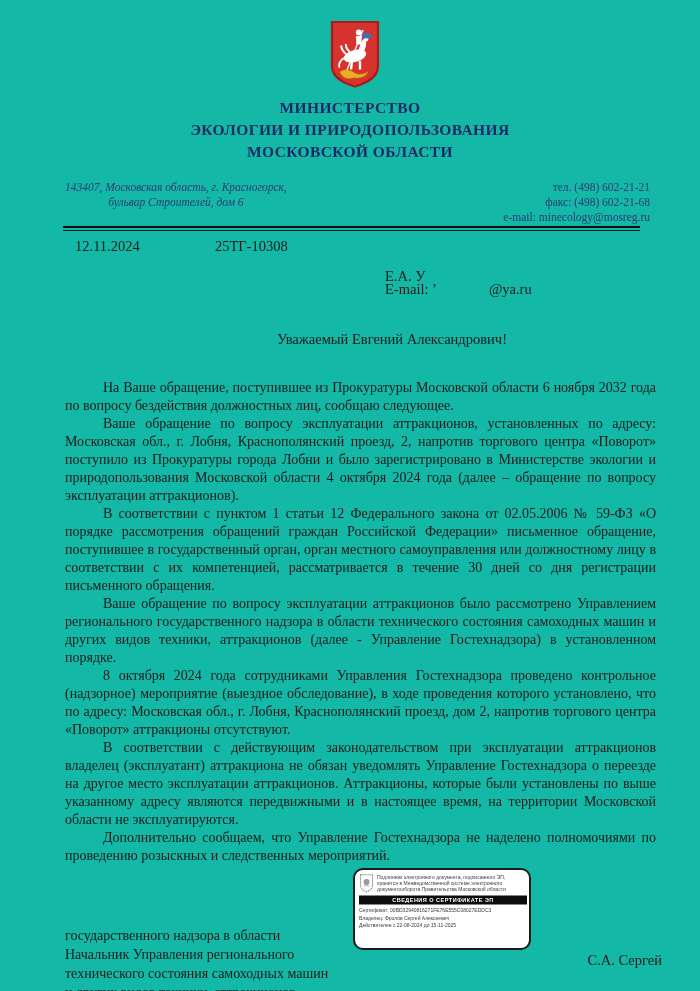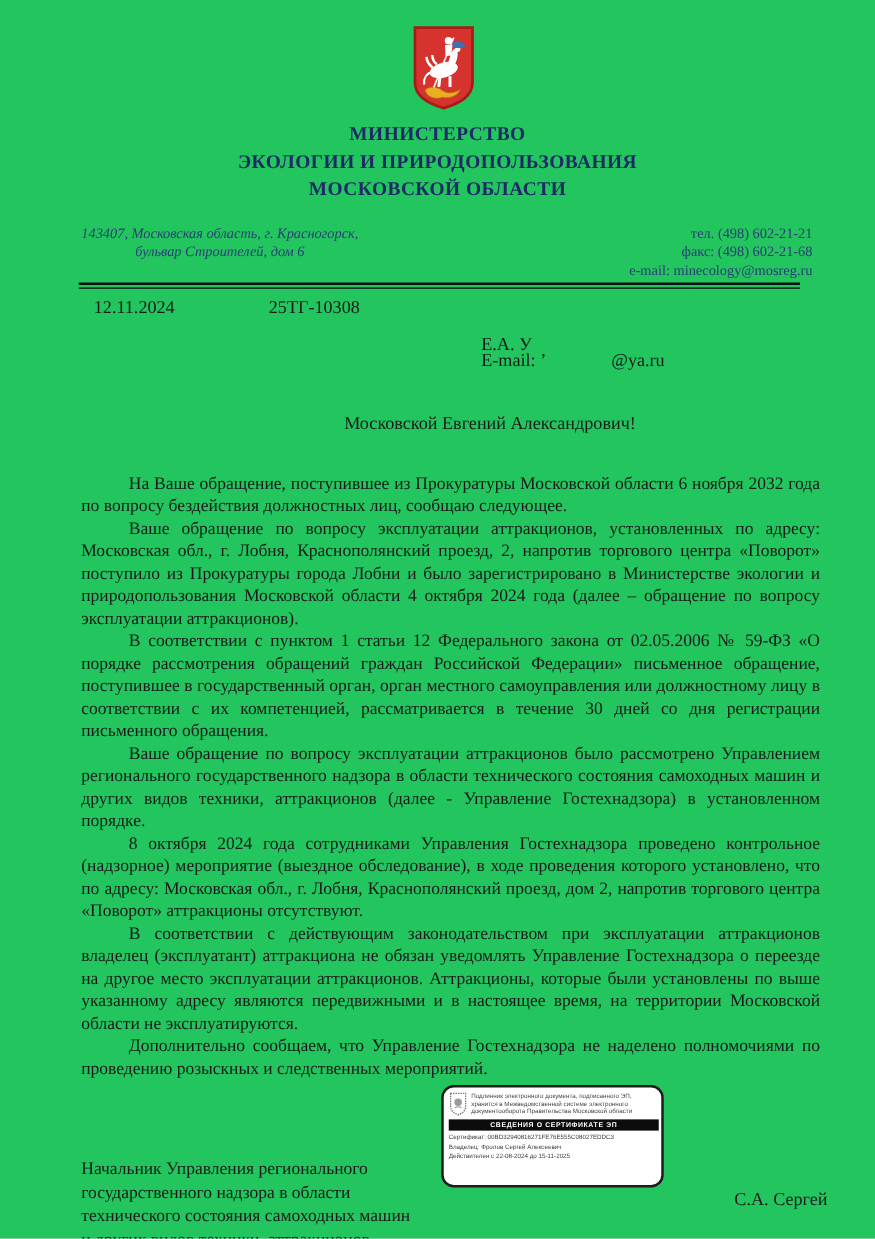--- a/index.html
+++ b/index.html
@@ -1,17 +1,17 @@
 <!DOCTYPE html>
 <html lang="ru"><head>
 <meta charset="utf-8">
 <style>
   html,body{margin:0;padding:0;background:#e9e9e9;}
   .page{
-    position:relative;width:700px;height:991px;background:#22c55e;
+    position:relative;width:700px;height:991px;background:#14b8a6;
     margin:0 auto;overflow:hidden;
     font-family:"Liberation Serif","DejaVu Serif",serif;color:#1a1a1a;
   }
   
   .coat{position:absolute;left:330px;top:18px;width:50px;height:72px;}
   .ministry-title{
     position:absolute;left:0;top:97px;width:700px;text-align:center;
     font-weight:bold;font-size:15.5px;line-height:22px;color:#1d2a66;
     letter-spacing:.4px;
   }
@@ -101,35 +101,35 @@
 
   <div class="rule"></div>
 
   <div class="ref-date">12.11.2024</div>
   <div class="ref-num">25ТГ-10308</div>
   <div class="recipient">Е.А. У</div>
   <div class="email-line">
     <span>E-mail: ’</span><span class="email-gap"></span><span>@ya.ru</span>
   </div>
 
-  <div class="salutation">Московской Евгений Александрович!</div>
+  <div class="salutation">Уважаемый Евгений Александрович!</div>
 
   <div class="body-text">
     <p>На Ваше обращение, поступившее из Прокуратуры Московской области 6 ноября 2032 года по вопросу бездействия должностных лиц, сообщаю следующее.</p>
     <p>Ваше обращение по вопросу эксплуатации аттракционов, установленных по адресу: Московская обл., г. Лобня, Краснополянский проезд, 2, напротив торгового центра «Поворот» поступило из Прокуратуры города Лобни и было зарегистрировано в Министерстве экологии и природопользования Московской области 4 октября 2024 года (далее – обращение по вопросу эксплуатации аттракционов).</p>
     <p>В соответствии с пунктом 1 статьи 12 Федерального закона от 02.05.2006 № 59-ФЗ «О порядке рассмотрения обращений граждан Российской Федерации» письменное обращение, поступившее в государственный орган, орган местного самоуправления или должностному лицу в соответствии с их компетенцией, рассматривается в течение 30 дней со дня регистрации письменного обращения.</p>
     <p>Ваше обращение по вопросу эксплуатации аттракционов было рассмотрено Управлением регионального государственного надзора в области технического состояния самоходных машин и других видов техники, аттракционов (далее - Управление Гостехнадзора) в установленном порядке.</p>
     <p>8 октября 2024 года сотрудниками Управления Гостехнадзора проведено контрольное (надзорное) мероприятие (выездное обследование), в ходе проведения которого установлено, что по адресу: Московская обл., г. Лобня, Краснополянский проезд, дом 2, напротив торгового центра «Поворот» аттракционы отсутствуют.</p>
     <p>В соответствии с действующим законодательством при эксплуатации аттракционов владелец (эксплуатант) аттракциона не обязан уведомлять Управление Гостехнадзора о переезде на другое место эксплуатации аттракционов. Аттракционы, которые были установлены по выше указанному адресу являются передвижными и в настоящее время, на территории Московской области не эксплуатируются.</p>
     <p>Дополнительно сообщаем, что Управление Гостехнадзора не наделено полномочиями по проведению розыскных и следственных мероприятий.</p>
   </div>
 
   <div class="sig-post">
+    <div>государственного надзора в области</div>
     <div>Начальник Управления регионального</div>
-    <div>государственного надзора в области</div>
     <div>технического состояния самоходных машин</div>
     <div>и других видов техники, аттракционов</div>
   </div>
 
   <div class="stamp">
     <div class="stamp-inner">
       <div class="stamp-head">
         <svg class="stamp-emblem" viewBox="0 0 20 26" aria-hidden="true">
           <path d="M2,2 H18 V15.5 C18,20.5 14.3,23.3 10,24.8 C5.7,23.3 2,20.5 2,15.5 Z" fill="none" stroke="#7a7a7a" stroke-width="1.4" stroke-dasharray="1.6 1"></path>
           <circle cx="10" cy="11.5" r="4" fill="#9a9a9a"></circle>

